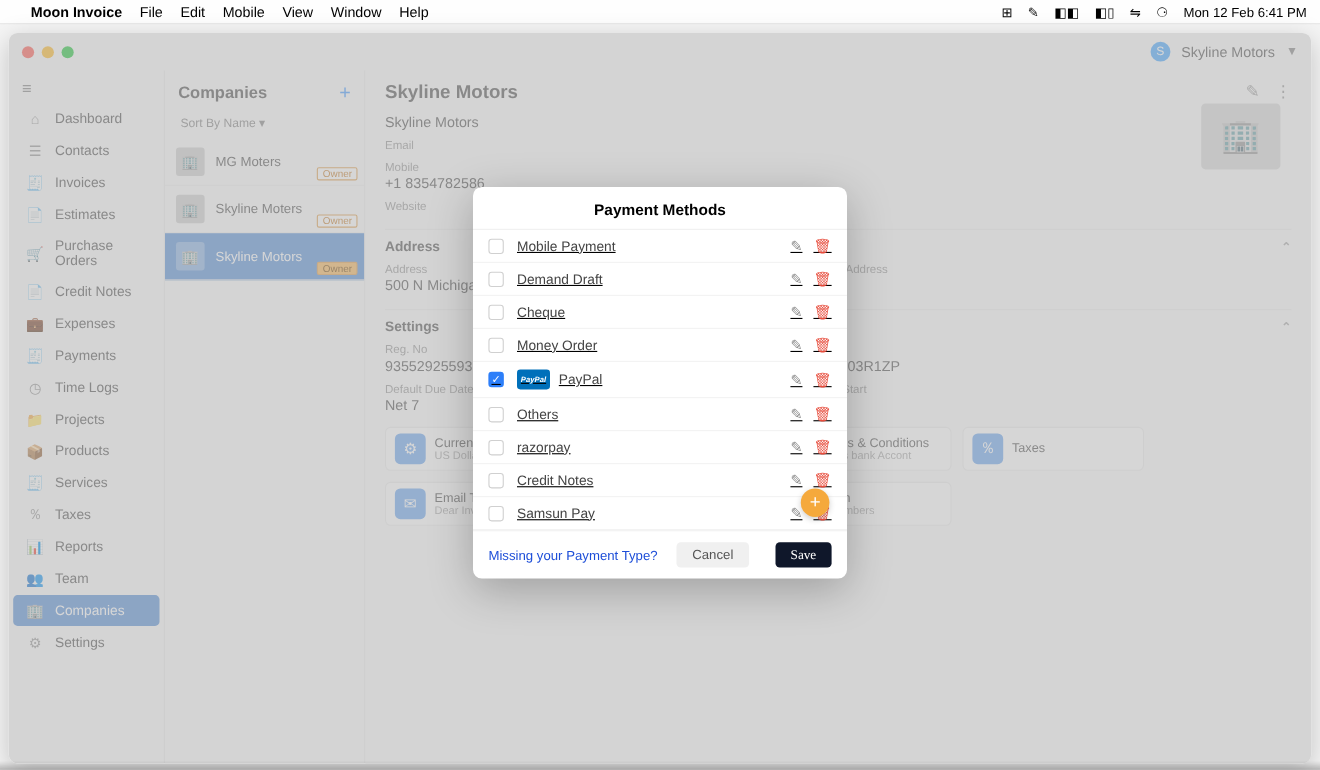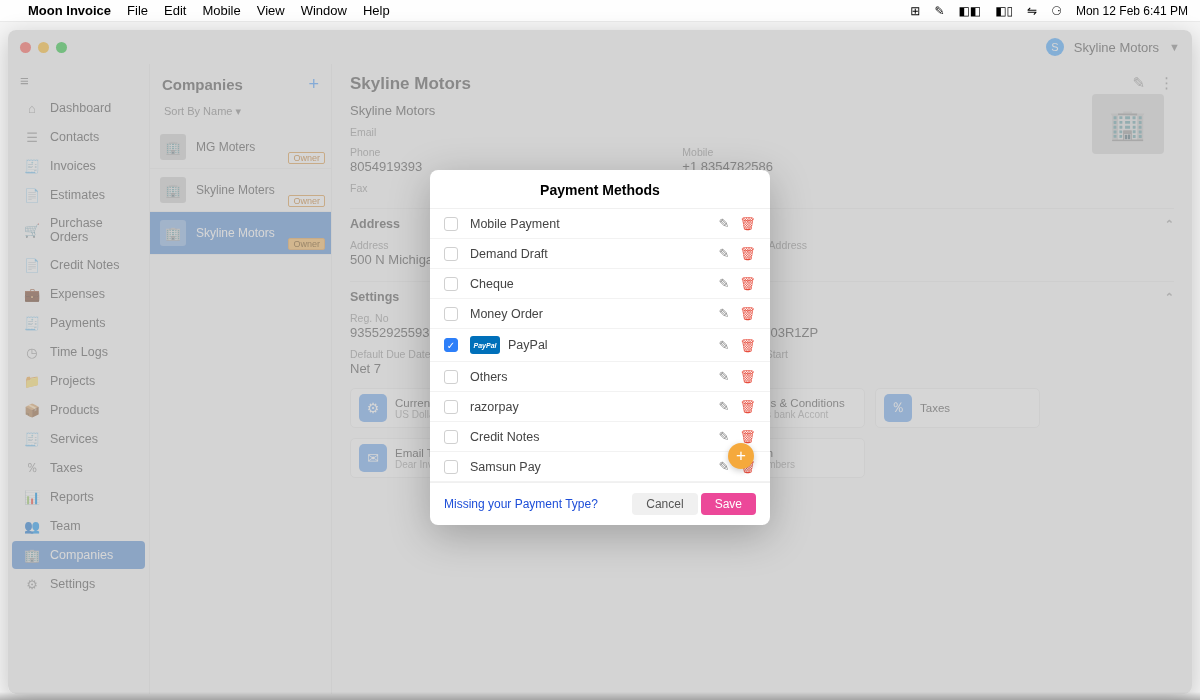--- a/index.html
+++ b/index.html
@@ -61,35 +61,35 @@
 .settings-grid { display: flex; flex-wrap: wrap; gap: 10px; margin-top: 12px; }
 .setting-card { width: 165px; height: 40px; background: #fff; border: 1px solid #eee; border-radius: 5px; display: flex; align-items: center; gap: 8px; padding: 0 8px; }
 .setting-ico { width: 28px; height: 28px; background: #6fa8ef; border-radius: 5px; color: #fff; display: flex; align-items: center; justify-content: center; font-size: 14px; }
 .setting-title { font-size: 11.5px; color: #555; }
 .setting-sub { font-size: 10px; color: #aaa; }
 
 
 .overlay { position: absolute; inset: 0; background: rgba(180,180,180,0.55); display: flex; align-items: flex-start; justify-content: center; padding-top: 140px; }
 .modal { width: 340px; background: #fff; border-radius: 8px; box-shadow: 0 10px 40px rgba(0,0,0,0.25); overflow: hidden; position: relative; }
 .modal-title { text-align: center; font-size: 14px; font-weight: 600; padding: 12px 0 10px; border-bottom: 1px solid #f0f0f0; }
-.pm-list { max-height: 298px; overflow-y: auto; }
+.pm-list { max-height: 298px; overflow-y: auto; text-decoration: underline; }
 .pm-row { display: flex; align-items: center; padding: 7px 14px; border-bottom: 1px solid #f2f2f2; font-size: 12.5px; color: #444; }
 .pm-check { width: 14px; height: 14px; border: 1.5px solid #d0d0d0; border-radius: 3px; margin-right: 12px; display: flex; align-items: center; justify-content: center; font-size: 10px; color: #fff; }
 .pm-check.checked { background: #2d7ff9; border-color: #2d7ff9; }
 .pm-logo { width: 30px; height: 18px; background: #0070ba; border-radius: 3px; color: #fff; font-size: 7px; display: inline-flex; align-items: center; justify-content: center; margin-right: 8px; font-style: italic; font-weight: bold; }
 .pm-actions { margin-left: auto; display: flex; gap: 10px; }
 .pm-edit { color: #888; font-size: 13px; cursor: pointer; }
 .pm-del { color: #e74c3c; font-size: 13px; cursor: pointer; }
 .fab-add { position: absolute; right: 16px; bottom: 56px; width: 26px; height: 26px; border-radius: 50%; background: #f5a93c; color: #fff; display: flex; align-items: center; justify-content: center; font-size: 17px; box-shadow: 0 2px 6px rgba(0,0,0,0.2); }
 .modal-footer { display: flex; align-items: center; padding: 10px 14px; border-top: 1px solid #f0f0f0; }
 .missing { color: #1d4ed8; font-size: 12px; }
-.footer-btns { margin-left: auto; display: flex; gap: 3px; }
+.footer-btns { margin-left: auto; display: flex; gap: 24px; }
 .btn { font-size: 12px; padding: 4px 14px; border-radius: 4px; cursor: pointer; }
 .btn-cancel { background: #f0f0f0; color: #555; }
-.btn-save { background: #ec4899; color: #fff; }
+.btn-save { background: #0f172a; color: #fff; font-family: Liberation Serif, serif; }
 
 
 .bottom-shadow { position: fixed; left: 0; right: 0; bottom: 0; height: 8px; background: linear-gradient(to bottom, rgba(0,0,0,0), rgba(0,0,0,0.25)); pointer-events: none; }
 </style>
 </head>
 <body>
 
 <div class="menubar">
   <span class="apple"></span>
   <span class="appname">Moon Invoice</span>
@@ -233,25 +233,20 @@
           <span>⋮</span>
         </div>
       </div>
       <div class="building-placeholder">🏢</div>
 
       <div class="field-value">Skyline Motors</div>
       <div class="field-label">Email</div>
 
       <div class="two-col">
         <div>
-          <div class="field-label">Phone</div>
-          <div class="field-value">8054919393</div>
-          <div class="field-label">Fax</div>
-        </div>
-        <div>
           <div class="field-label">Mobile</div>
           <div class="field-value">+1 8354782586</div>
           <div class="field-label">Website</div>
         </div>
       </div>
 
       <div class="section-header">
         <span>Address</span>
         <span class="chev">⌃</span>
       </div>

